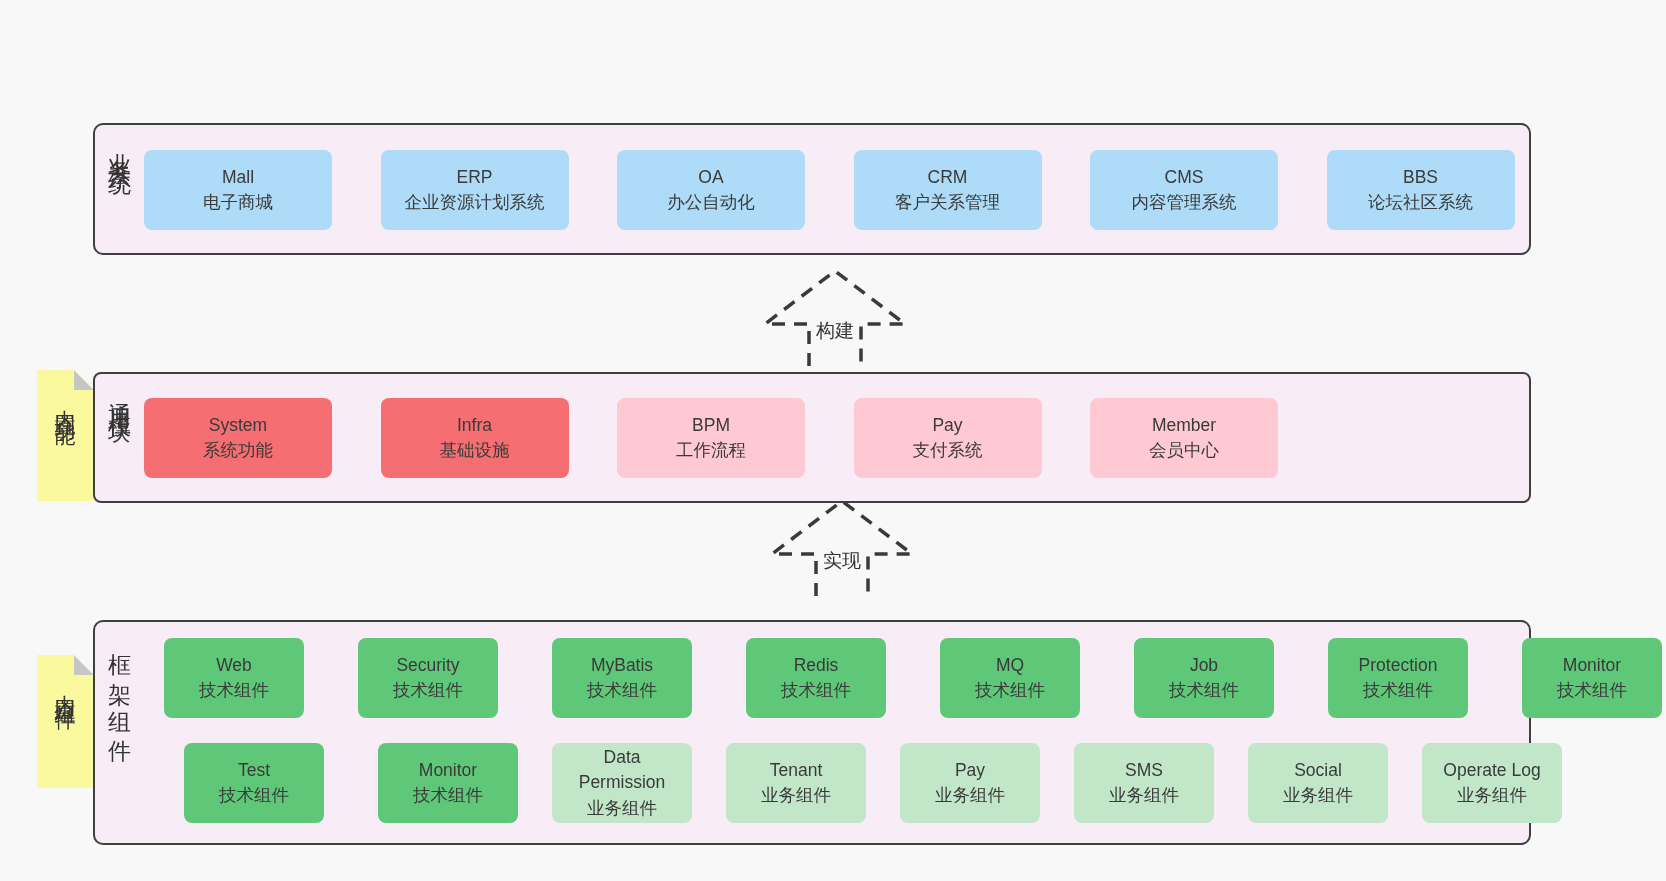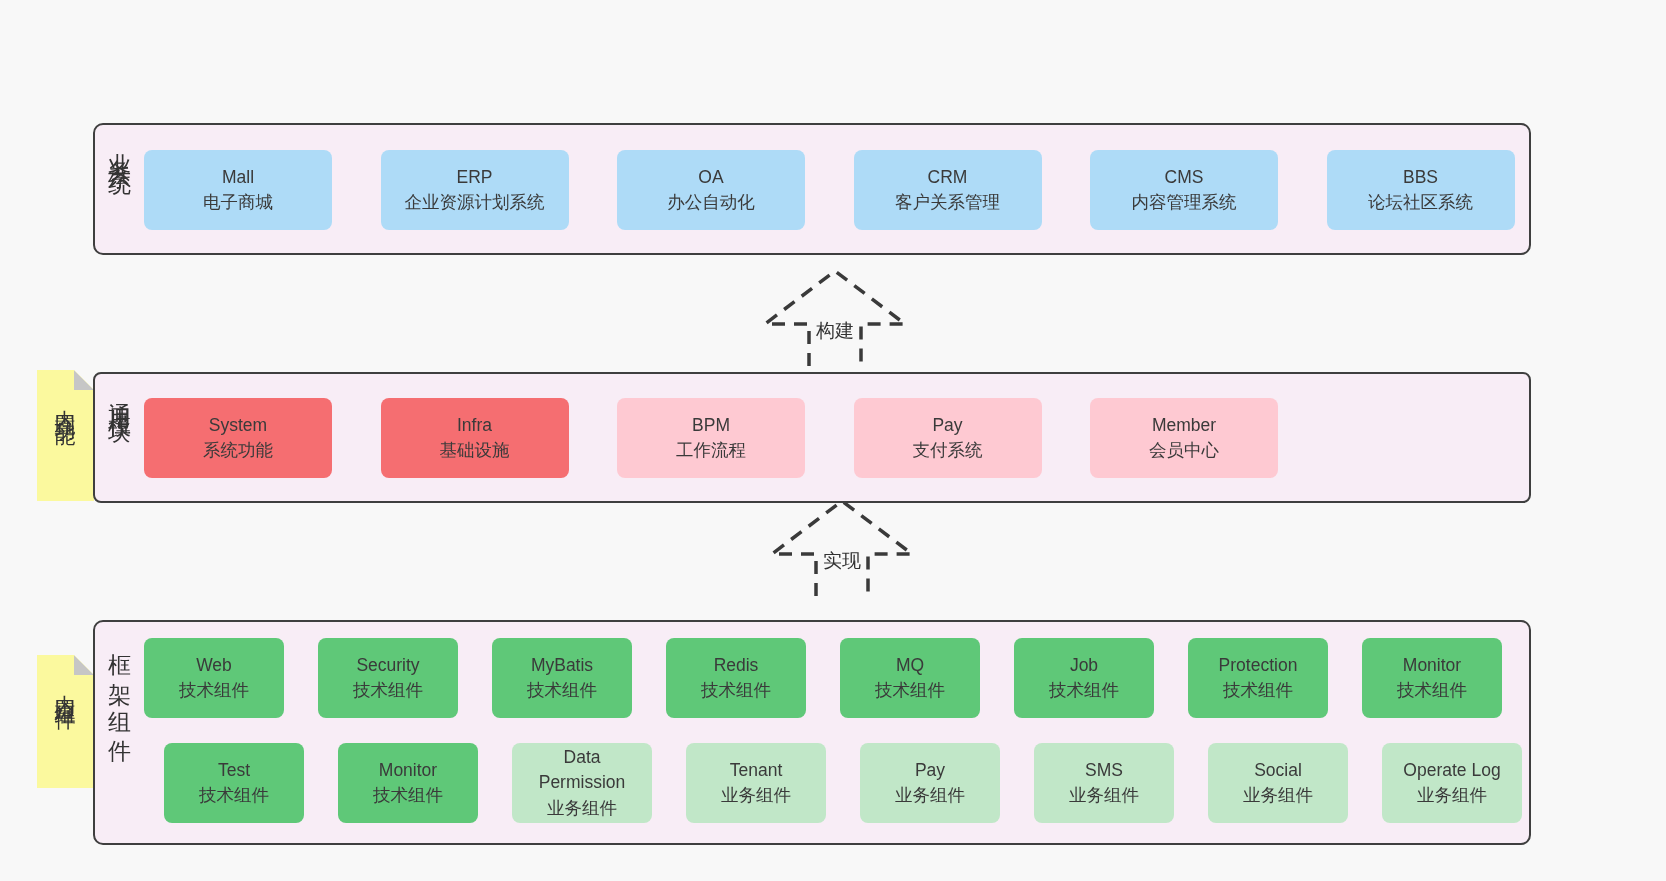--- a/index.html
+++ b/index.html
@@ -55,21 +55,21 @@
     text-align:center;
     font-size:17.5px;
     line-height:1.45;
     color:#3a3a3a;
     padding:2px 6px;
   }
   #panel-components .box { width:140px; }
   .box.blue   { background:var(--blue,  #aedbf7); }
   .box.red    { background:var(--red,   #f56e71); }
   .box.pink   { background:var(--pink,  #fec9d2); }
-  .box.gdark  { background:var(--gdark, #5fc878); }
+  .box.gdark  { background:var(--gdark, #5fc878);margin-left:20px; }
   .box.glight { background:var(--glight,#c1e7c8); }
   .sticky {
     position:absolute;
     left:37px;
     width:57px;
     background:var(--sticky, #fbf99e);
     clip-path:polygon(0 0, calc(100% - 20px) 0, 100% 20px, 100% 100%, 0 100%);
     z-index:1;
   }
   #sticky-functions  { top:370px; height:131px; }

